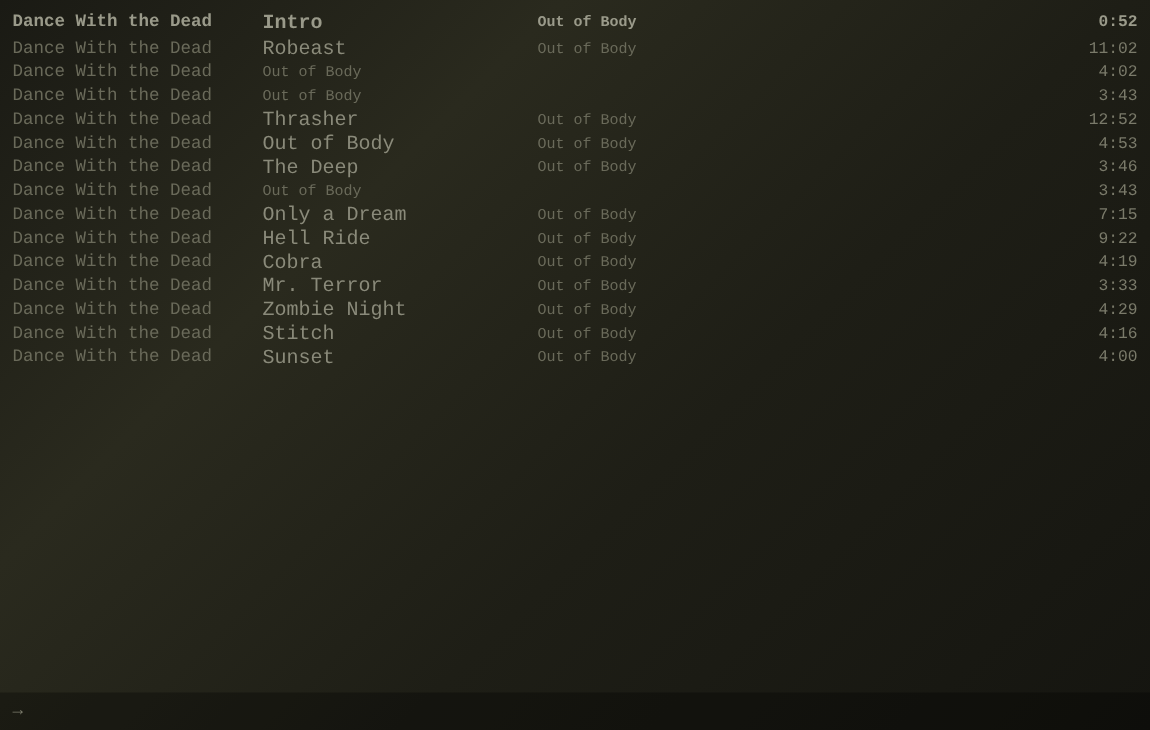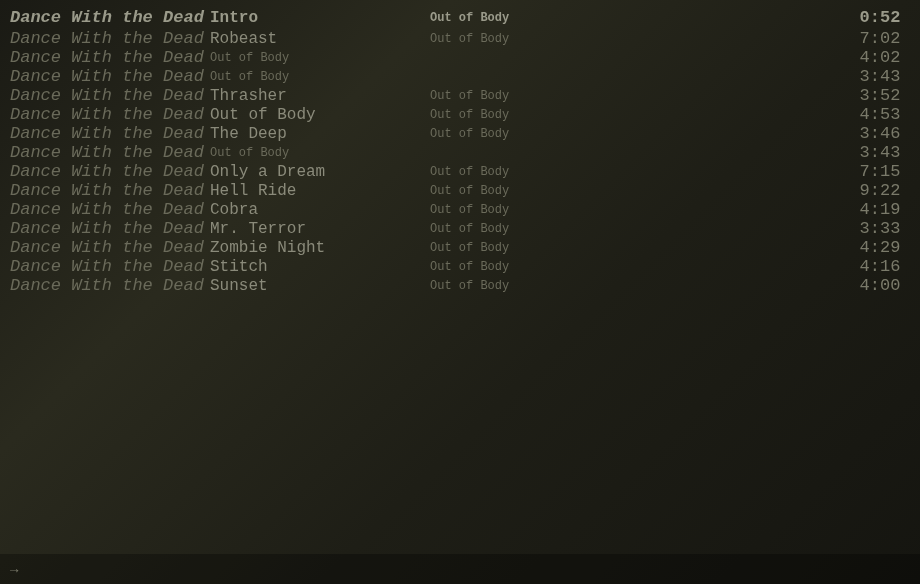--- a/index.html
+++ b/index.html
@@ -35,42 +35,41 @@
     .track-row.header {
       color: #9a9a8a;
       font-weight: bold;
       margin-bottom: 2px;
     }
 
     .col-artist {
       width: 200px;
       flex-shrink: 0;
       color: #6a6a5a;
-      font-size: 17px;
-      font-style: italic;
+      font-size: 14px;
     }
 
     .col-title {
       width: 220px;
       flex-shrink: 0;
       color: #8a8a7a;
       font-size: 16px;
     }
 
     .col-album {
       flex: 1;
       color: #6a6a5a;
       font-size: 12px;
     }
 
     .col-duration {
       width: 60px;
-      text-align: center;
+      text-align: right;
       color: #7a7a6a;
-      font-size: 17px;
+      font-size: 13px;
       flex-shrink: 0;
     }
 
     .track-row.header .col-artist,
     .track-row.header .col-title,
     .track-row.header .col-album,
     .track-row.header .col-duration {
       color: #9a9a8a;
       font-weight: bold;
     }
@@ -101,37 +100,37 @@
     <div class="col-artist">Dance With the Dead</div>
     <div class="col-title">Intro</div>
     <div class="col-album">Out of Body</div>
     <div class="col-duration">0:52</div>
   </div>
 
 <div class="track-row">
       <div class="col-artist">Dance With the Dead</div>
       <div class="col-title">Robeast</div>
       <div class="col-album">Out of Body</div>
-      <div class="col-duration">7:02</div>
+      <div class="col-duration">11:02</div>
     </div>
     <div class="track-row">
       <div class="col-artist">Dance With the Dead</div>
       <div class="col-album">Out of Body</div>
       <div class="col-duration">4:02</div>
     </div>
     <div class="track-row">
       <div class="col-artist">Dance With the Dead</div>
       <div class="col-album">Out of Body</div>
       <div class="col-duration">3:43</div>
     </div>
     <div class="track-row">
       <div class="col-artist">Dance With the Dead</div>
       <div class="col-title">Thrasher</div>
       <div class="col-album">Out of Body</div>
-      <div class="col-duration">3:52</div>
+      <div class="col-duration">12:52</div>
     </div>
     <div class="track-row">
       <div class="col-artist">Dance With the Dead</div>
       <div class="col-title">Out of Body</div>
       <div class="col-album">Out of Body</div>
       <div class="col-duration">4:53</div>
     </div>
     <div class="track-row">
       <div class="col-artist">Dance With the Dead</div>
       <div class="col-title">The Deep</div>

